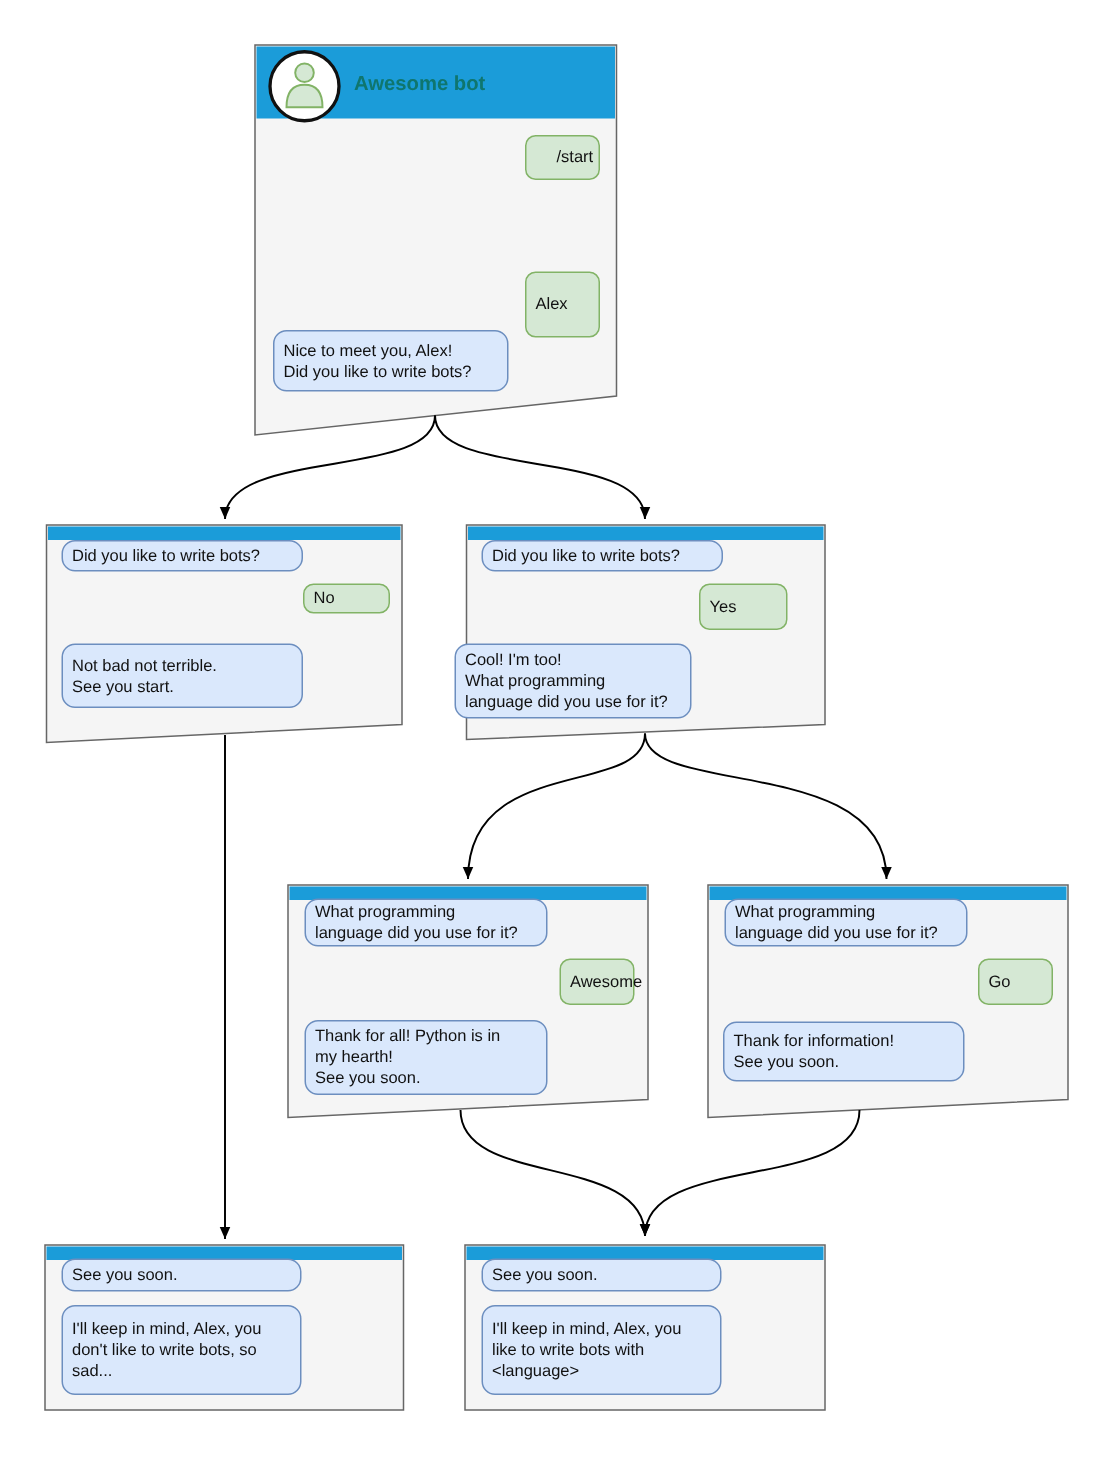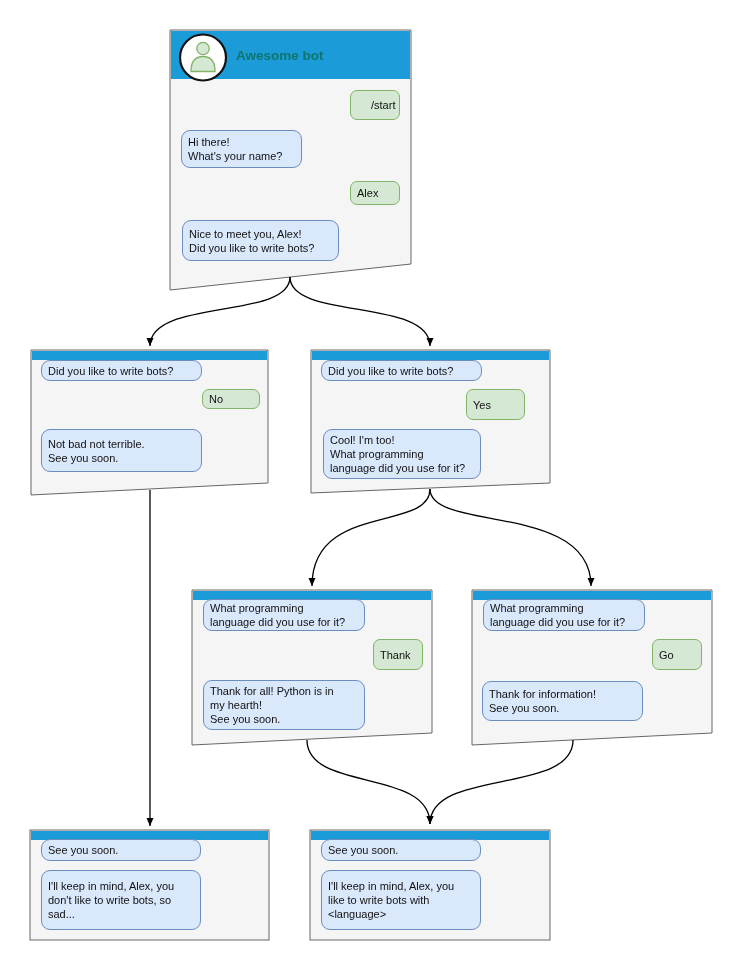--- a/index.html
+++ b/index.html
@@ -65,40 +65,38 @@
       <path d="M430,489 C430,532 312,502 312,586" marker-end="url(#arr)"></path>
       <path d="M430,489 C430,532 591,502 591,586" marker-end="url(#arr)"></path>
       <path d="M150,490 L150,826" marker-end="url(#arr)"></path>
       <path d="M307,740 C307,792 430,768 430,824" marker-end="url(#arr)"></path>
       <path d="M573,740 C573,795 430,768 430,824" marker-end="url(#arr)"></path>
     </g>
   </svg>
 
   <div id="root-title">Awesome bot</div>
   <div class="bb user" style="left:350px;top:90px;width:50px;height:30px;padding-left:20px;">/start</div>
-  <div class="bb bot" style="left:181px;top:130px;width:121px;height:38px;">Hi there!
-What's your name?</div>
-  <div class="bb user" style="left:350px;top:181px;width:50px;height:24px;">Alex</div>
+  <div class="bb user" style="left:350px;top:181px;width:50px;height:44px;">Alex</div>
   <div class="bb bot" style="left:182px;top:220px;width:157px;height:41px;">Nice to meet you, Alex!
 Did you like to write bots?</div>
 
   <div class="bb bot" style="left:41px;top:360px;width:161px;height:21px;">Did you like to write bots?</div>
   <div class="bb user" style="left:202px;top:389px;width:58px;height:20px;">No</div>
   <div class="bb bot" style="left:41px;top:429px;width:161px;height:43px;">Not bad not terrible.
-See you soon.</div>
+See you start.</div>
 
   <div class="bb bot" style="left:321px;top:360px;width:161px;height:21px;">Did you like to write bots?</div>
   <div class="bb user" style="left:466px;top:389px;width:59px;height:31px;">Yes</div>
-  <div class="bb bot" style="left:323px;top:429px;width:158px;height:50px;">Cool! I'm too!
+  <div class="bb bot" style="left:303px;top:429px;width:158px;height:50px;">Cool! I'm too!
 What programming
 language did you use for it?</div>
 
   <div class="bb bot" style="left:203px;top:599px;width:162px;height:32px;">What programming
 language did you use for it?</div>
-  <div class="bb user" style="left:373px;top:639px;width:50px;height:31px;">Thank</div>
+  <div class="bb user" style="left:373px;top:639px;width:50px;height:31px;">Awesome</div>
   <div class="bb bot" style="left:203px;top:680px;width:162px;height:50px;">Thank for all! Python is in
 my hearth!
 See you soon.</div>
 
   <div class="bb bot" style="left:483px;top:599px;width:162px;height:32px;">What programming
 language did you use for it?</div>
   <div class="bb user" style="left:652px;top:639px;width:50px;height:31px;">Go</div>
   <div class="bb bot" style="left:482px;top:681px;width:161px;height:40px;">Thank for information!
 See you soon.</div>
 

